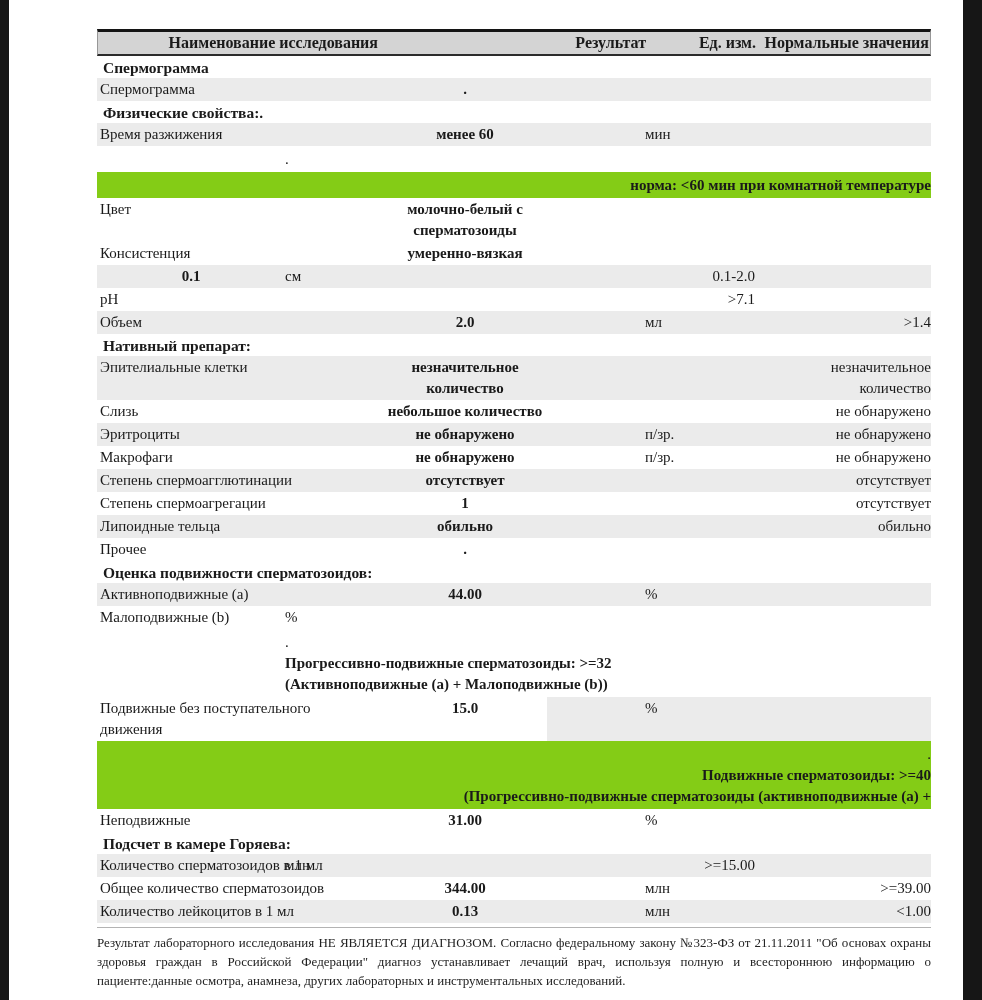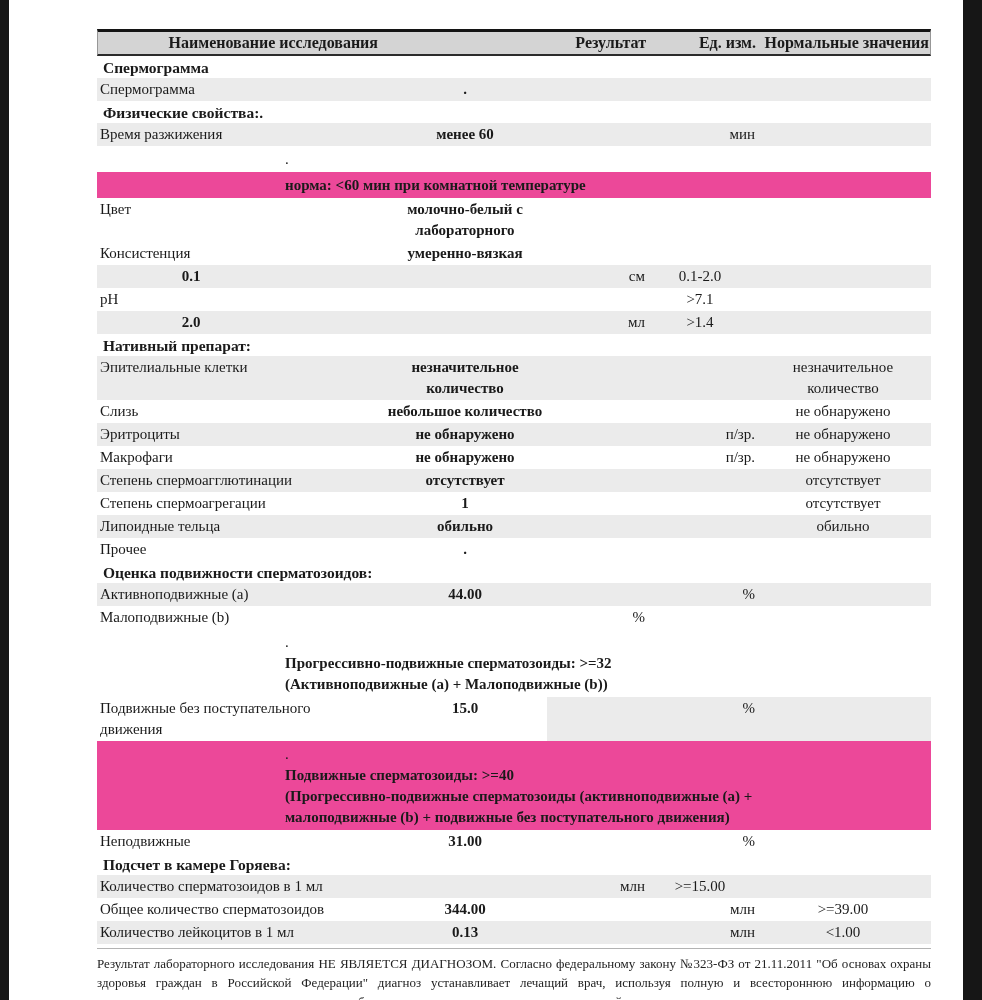--- a/index.html
+++ b/index.html
@@ -30,29 +30,29 @@
   .h2{left:548px;width:110px;}
   .h3{left:651px;width:180px;}
 
   
   .row{min-height:21px;}
   .row.sec{padding:1px 0 0 6px;}
   .sec-label{font-weight:bold;font-size:15.5px;line-height:21px;}
   .row.data{display:grid;grid-template-columns:188px 360px 110px 176px;position:relative;padding:1px 0;}
   .row.data.gray{background:#ebebeb;}
   .row.comment{padding:3px 0 2px 188px;}
-  .row.comment.gray{background:#ec4899;}
+  .row.comment.gray{background:#84cc16;text-align:right;}
   .cline{line-height:21px;font-size:15px;}
   .cline.b{font-weight:bold;}
   .cell{position:relative;}
   .cell .ln{line-height:21px;white-space:nowrap;}
   .cell.name{padding-left:3px;text-align:left;}
   .cell.result{text-align:center;font-weight:bold;}
-  .cell.unit{text-align:right;}
-  .cell.norm{text-align:center;}
+  .cell.unit{text-align:left;}
+  .cell.norm{text-align:right;}
   .split-gray{position:absolute;left:450px;right:0;top:0;bottom:0;background:#ebebeb;}
 
   
   .tfoot{margin-top:4px;border-top:1px solid #b3b3b3;padding-top:5px;}
   .tfoot p{margin:0;font-size:13px;line-height:19px;text-align:justify;color:#222;}
 </style>
 </head>
 <body>
 
 <div class="edge left"></div>
@@ -100,21 +100,21 @@
       </div>
       <div class="row comment gray">
         <div class="cline b">норма: &lt;60 мин при комнатной температуре</div>
       </div>
       <div class="row data white">
         <div class="cell name">
           <div class="ln">Цвет</div>
         </div>
         <div class="cell result">
           <div class="ln">молочно-белый с</div>
-          <div class="ln">лабораторного</div>
+          <div class="ln">сперматозоиды</div>
         </div>
         <div class="cell unit"></div>
         <div class="cell norm"></div>
       </div>
       <div class="row data white">
         <div class="cell name">
           <div class="ln">Консистенция</div>
         </div>
         <div class="cell result">
           <div class="ln">умеренно-вязкая</div>
@@ -136,20 +136,23 @@
       <div class="row data white">
         <div class="cell name">
           <div class="ln">pH</div>
         </div>
         <div class="cell unit"></div>
         <div class="cell norm">
           <div class="ln">&gt;7.1</div>
         </div>
       </div>
       <div class="row data gray">
+        <div class="cell name">
+          <div class="ln">Объем</div>
+        </div>
         <div class="cell result">
           <div class="ln">2.0</div>
         </div>
         <div class="cell unit">
           <div class="ln">мл</div>
         </div>
         <div class="cell norm">
           <div class="ln">&gt;1.4</div>
         </div>
       </div>
@@ -296,21 +299,20 @@
         </div>
         <div class="cell unit">
           <div class="ln">%</div>
         </div>
         <div class="cell norm"></div>
       </div>
       <div class="row comment gray">
         <div class="cline">.</div>
         <div class="cline b">Подвижные сперматозоиды: &gt;=40</div>
         <div class="cline b">(Прогрессивно-подвижные сперматозоиды (активноподвижные (a) +</div>
-        <div class="cline b">малоподвижные (b) + подвижные без поступательного движения)</div>
       </div>
       <div class="row data white">
         <div class="cell name">
           <div class="ln">Неподвижные</div>
         </div>
         <div class="cell result">
           <div class="ln">31.00</div>
         </div>
         <div class="cell unit">
           <div class="ln">%</div>

